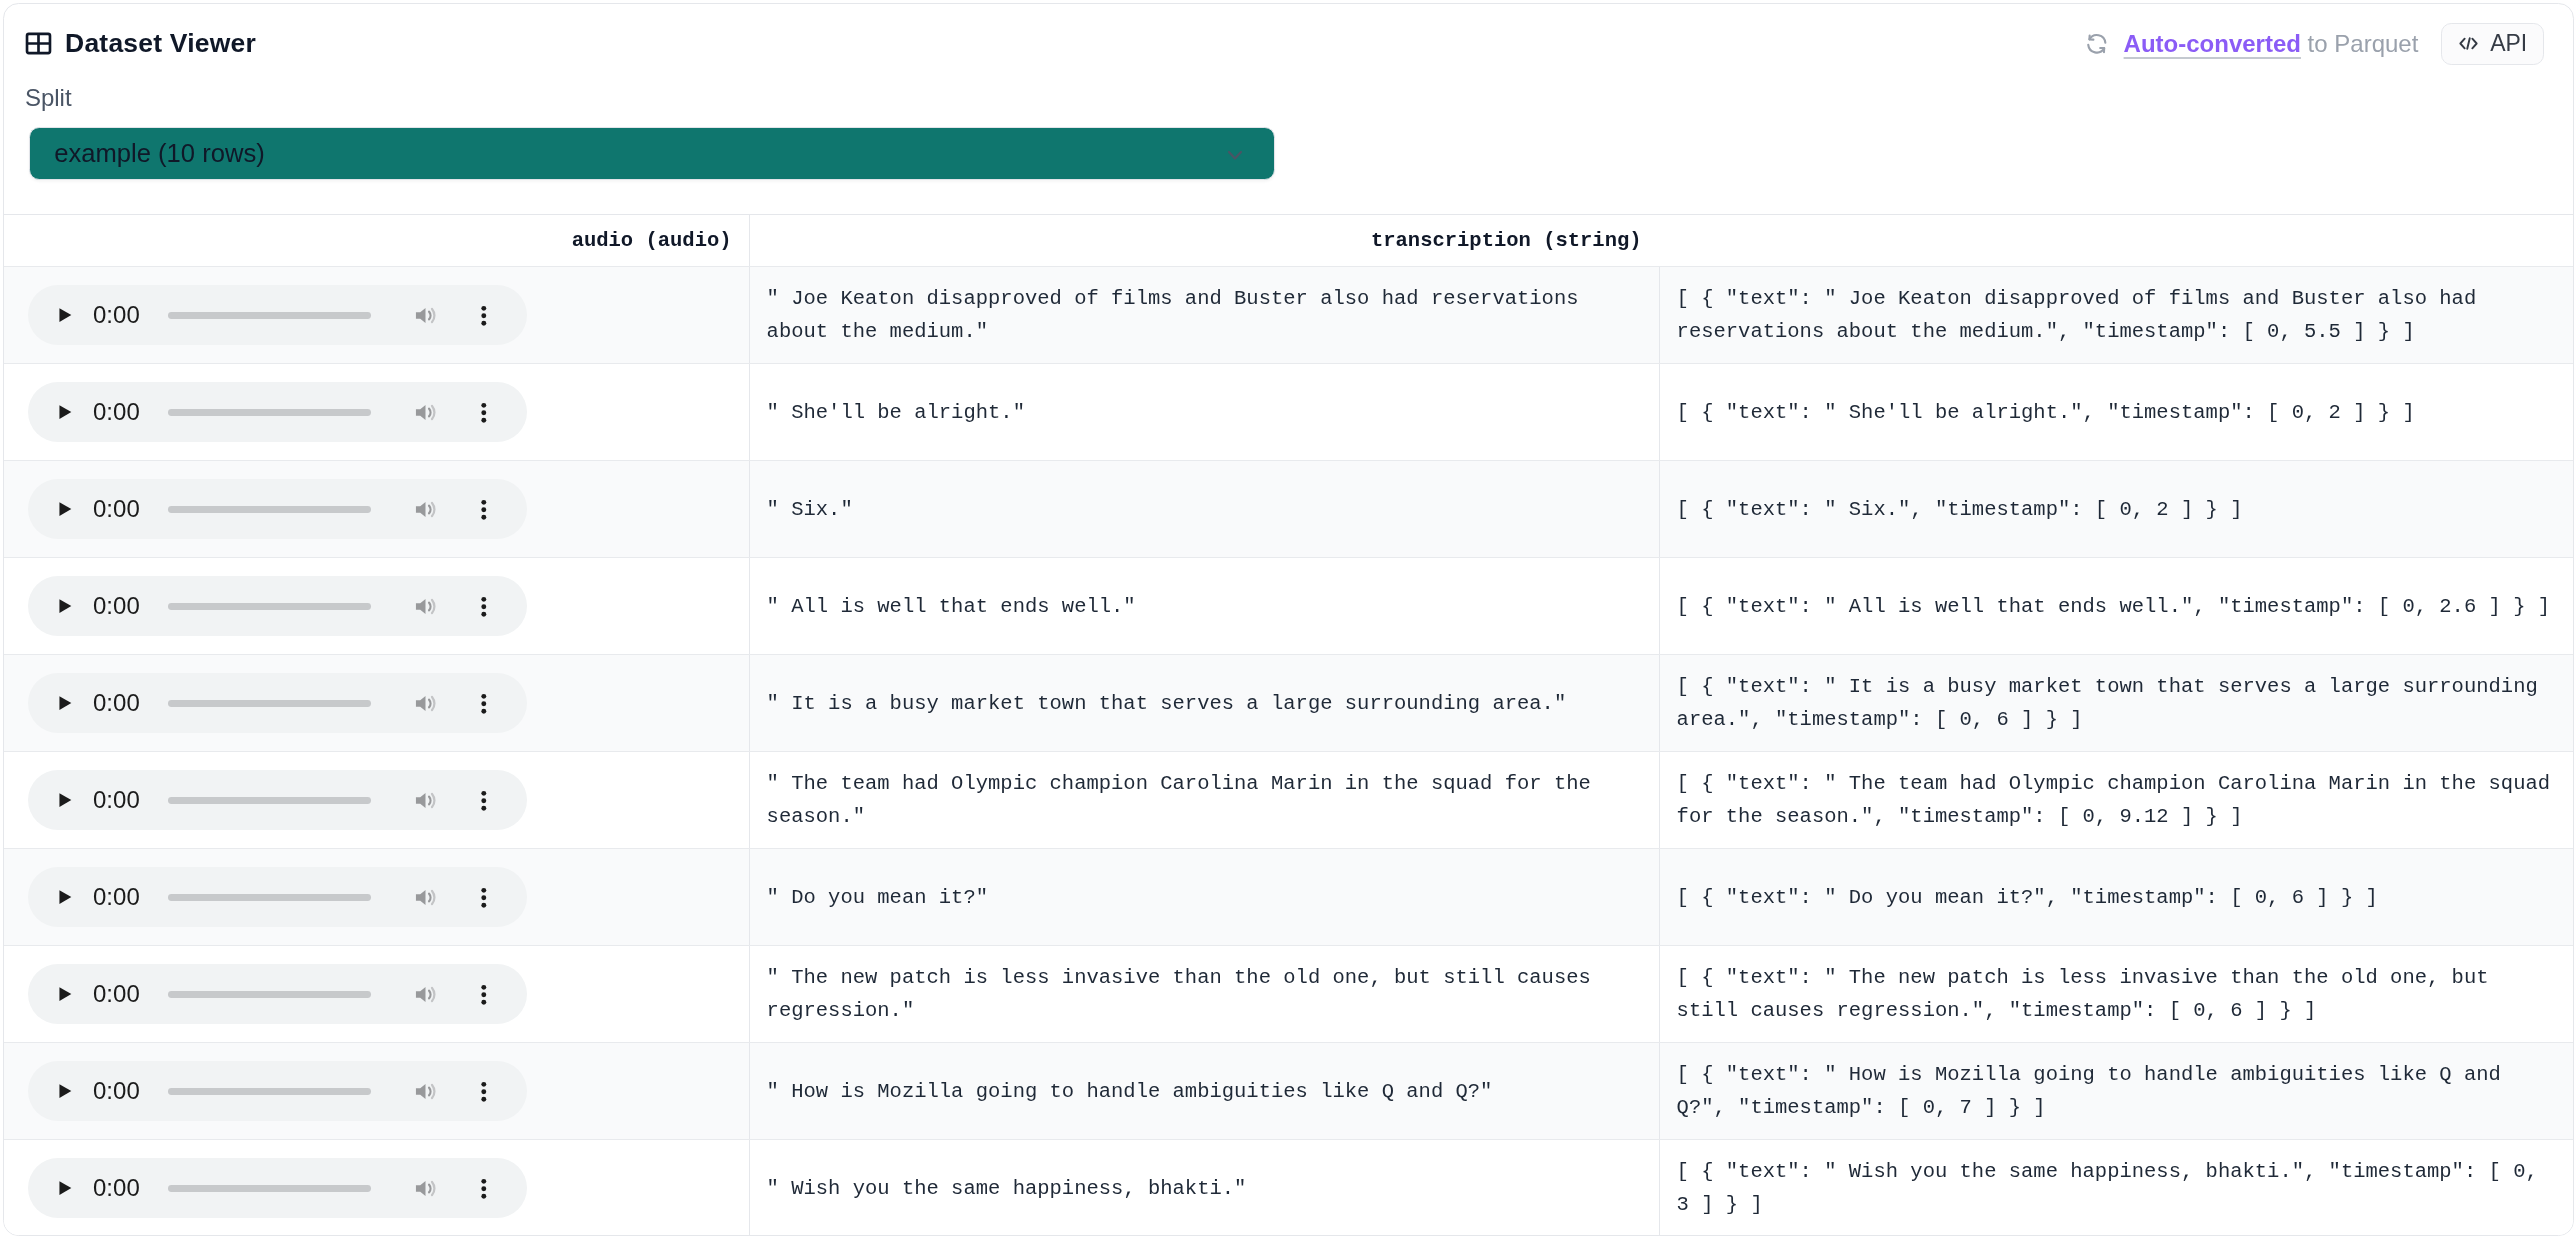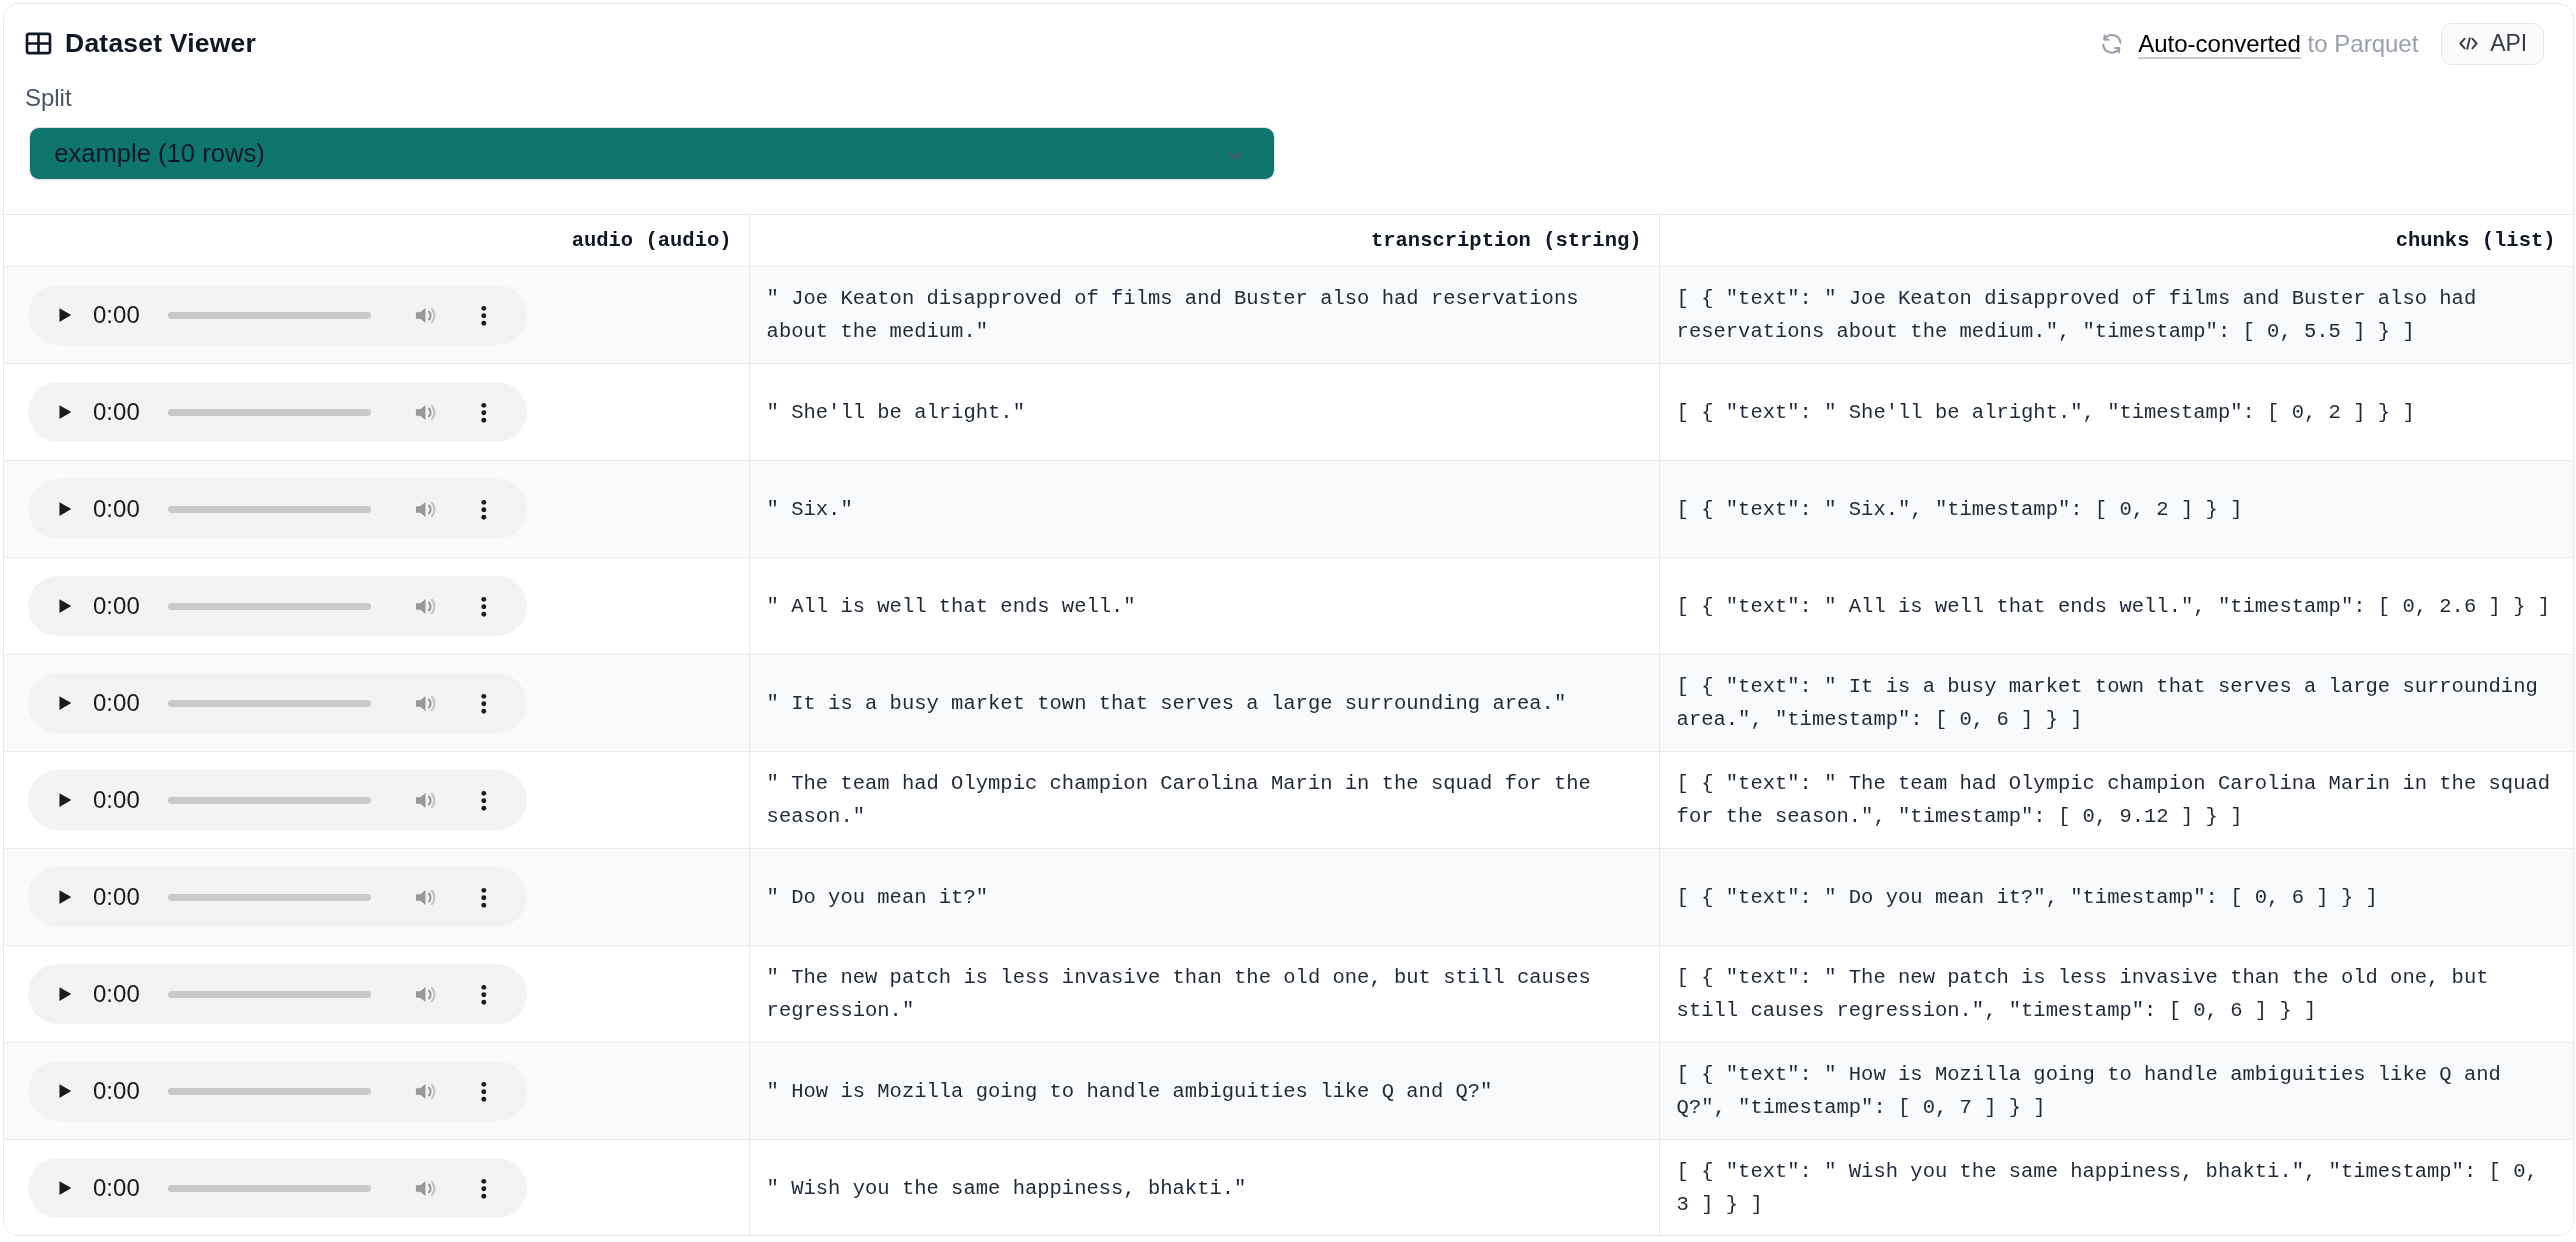--- a/index.html
+++ b/index.html
@@ -12,22 +12,22 @@
   }
   
   .top {
     display:flex; justify-content:space-between; align-items:center;
     padding:20.5px 29px 0 20.5px; height:60px;
   }
   .title-wrap { display:flex; align-items:center; gap:12px; }
   .title { font-size:26.5px; font-weight:700; color:#101828; letter-spacing:0.2px; }
   .top-right { display:flex; align-items:center; gap:13.7px; }
   .autoconv { font-size:24px; color:#9aa1ac; white-space:nowrap; }
-  .autoconv a { color:#000000; text-decoration:underline; text-decoration-color:#c4c9d0;
-    text-underline-offset:5.1px; text-decoration-thickness:1.7px; cursor:pointer; }
+  .autoconv a { color:#8b5cf6; text-decoration:underline; text-decoration-color:#c4c9d0;
+    text-underline-offset:5.1px; text-decoration-thickness:1.7px; cursor:pointer;font-weight:bold; }
   .api-btn {
     display:flex; align-items:center; gap:10.2px; margin-left:8.5px;
     border:1.7px solid #e5e7eb; background:#fbfbfc; border-radius:10.2px;
     padding:6.8px 15.4px; font-size:23px; color:#353b45; font-family:Liberation Sans, sans-serif; cursor:pointer;
   }
   
   .split-label { margin:20.5px 0 0 21.3px; font-size:24px; color:#4a5565; }
   .select {
     position:relative; margin:15.4px 0 0 25.6px; width:1246px; height:53px;
     border:1.7px solid #e2e4e9; border-radius:10.2px; background:#0f766e;
@@ -109,23 +109,20 @@
   </div>
 
   <div class="table">
     <div class="thead">
         <div class="th c1">
           <span>audio (audio)</span>
         </div>
         <div class="th c2">
           <span>transcription (string)</span>
         </div>
-        <div class="th c3">
-          <span>chunks (list)</span>
-        </div>
       </div>
     <div>
   <div class="trow alt">
     <div class="td c1">
       <div class="player">
         <span class="play">
           <svg width="22" height="22" viewBox="0 0 24 24">
                   <path d="M7 4.5v15l13-7.5z" fill="#1b1b1b"></path>
                 </svg>
         </span>

